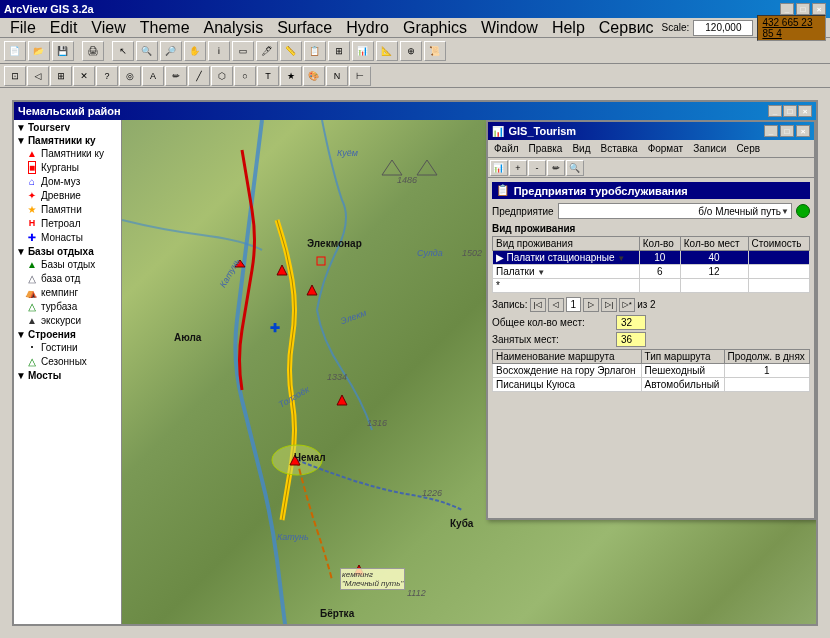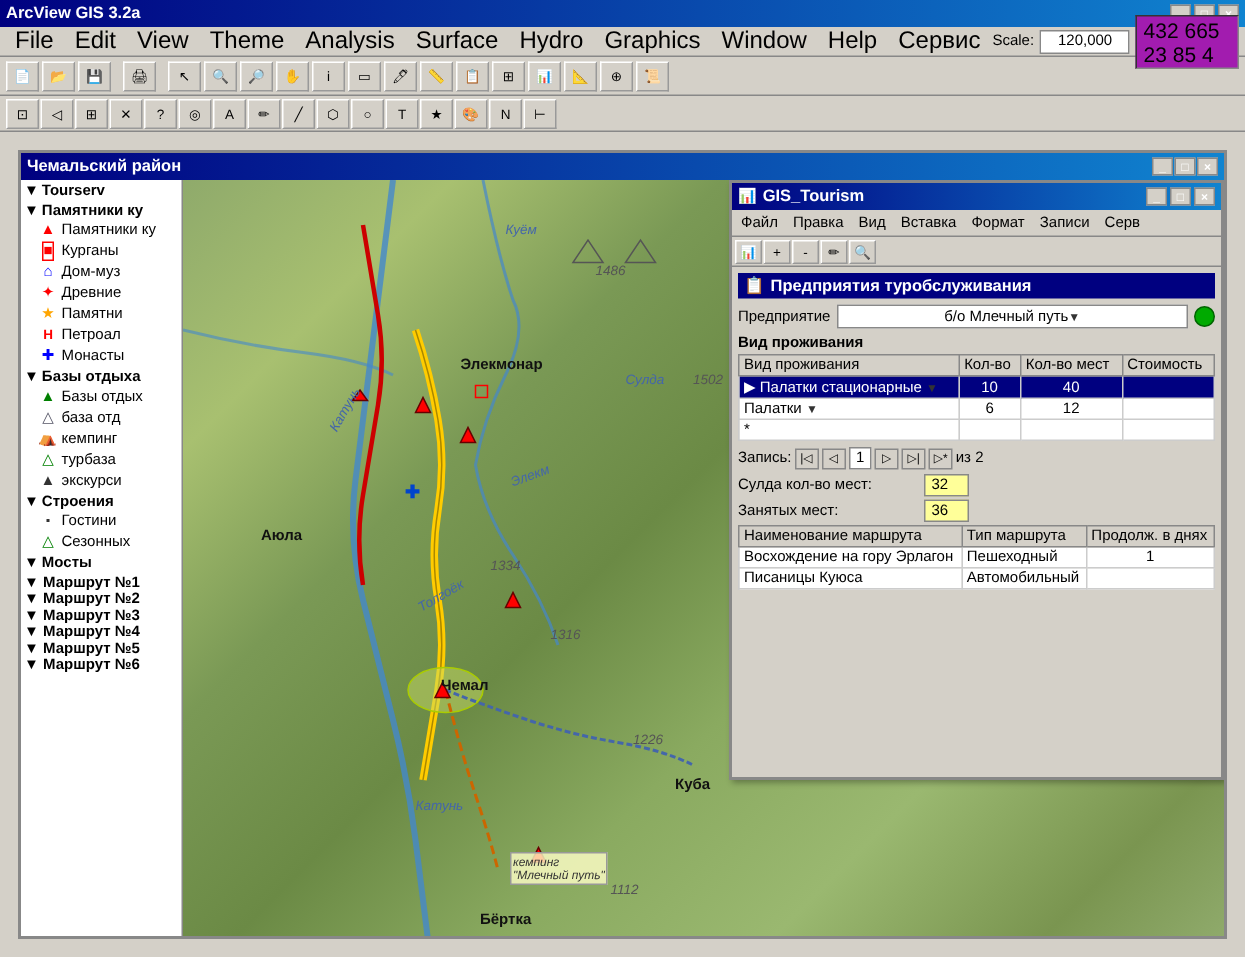--- a/index.html
+++ b/index.html
@@ -71,24 +71,25 @@
       font-size: 10px;
       gap: 4px;
     }
     .scale-input {
       width: 60px; height: 16px;
       border: 1px solid #888;
       font-size: 10px;
       text-align: center;
     }
     .coord-display {
-      font-size: 14px;
-      background: #a21caf;
+      font-size: 10px;
+      background: #a16207;
       border: 1px inset #888;
       padding: 1px 4px;
+      text-decoration: underline;
     }
 
     
     .toolbar2 {
       background: #d4d0c8;
       height: 24px;
       display: flex;
       align-items: center;
       padding: 2px 4px;
       border-bottom: 1px solid #888;
@@ -223,21 +224,21 @@
       margin-bottom: 4px;
     }
     .field-label { font-size: 10px; min-width: 60px; }
     .field-input {
       flex: 1;
       height: 16px;
       border: 1px solid #888;
       background: white;
       font-size: 10px;
       padding: 1px 2px;
-      display: flex; align-items: center; justify-content: center;
+      display: flex; align-items: center; justify-content: flex-end;
     }
     .section-label { font-size: 10px; font-weight: bold; margin: 2px 0; }
     
     
     .data-table { width: 100%; border-collapse: collapse; font-size: 10px; margin-bottom: 4px; }
     .data-table th {
       background: #d4d0c8;
       border: 1px solid #888;
       padding: 1px 3px;
       text-align: left;
@@ -563,40 +564,20 @@
                 </div>
               <span>Сезонных</span>
             </div>
           </div>
           <div class="legend-group">
             <div class="legend-group-title">
               <span>▼</span>
               <span>Мосты</span>
             </div>
           </div>
-          <div style="margin-top:2px">
-            <div class="legend-group-title">
-                <span>▼ Маршрут №1</span>
-              </div>
-            <div class="legend-group-title">
-                <span>▼ Маршрут №2</span>
-              </div>
-            <div class="legend-group-title">
-                <span>▼ Маршрут №3</span>
-              </div>
-            <div class="legend-group-title">
-                <span>▼ Маршрут №4</span>
-              </div>
-            <div class="legend-group-title">
-                <span>▼ Маршрут №5</span>
-              </div>
-            <div class="legend-group-title">
-                <span>▼ Маршрут №6</span>
-              </div>
-          </div>
         </div>
 
         <div class="map-canvas">
           <div class="map-bg">
 
             <svg width="100%" height="100%" style="position:absolute;top:0;left:0">
 
               <path d="M 140 0 Q 130 80 125 120 Q 120 160 115 200 Q 110 240 120 280 Q 130 320 140 360 Q 150 400 155 440 Q 160 480 165 520" stroke="#4488cc" stroke-width="4" fill="none" opacity="0.8"></path>
               <path d="M 200 0 Q 210 50 220 80 Q 230 100 215 130 Q 200 160 195 190 Q 200 220 220 250 Q 240 280 250 310" stroke="#4488cc" stroke-width="2" fill="none" opacity="0.7"></path>
               <path d="M 0 100 Q 40 110 80 115 Q 120 120 140 130" stroke="#4488cc" stroke-width="2" fill="none" opacity="0.6"></path>
@@ -624,21 +605,21 @@
 
               <rect x="195" y="137" width="8" height="8" fill="none" stroke="red" stroke-width="1"></rect>
               <polygon points="113,147 118,140 123,147" fill="red" stroke="#660000" stroke-width="1"></polygon>
             </svg>
 
             <div class="map-label black" style="left:185px;top:118px">Элекмонар</div>
             <div class="map-label blue" style="left:215px;top:28px">Куём</div>
             <div class="map-label blue" style="left:92px;top:148px;transform:rotate(-60deg)">Катунь</div>
             <div class="map-label blue" style="left:295px;top:128px">Сулда</div>
             <div class="map-label blue" style="left:218px;top:192px;transform:rotate(-20deg)">Элекм</div>
-            <div class="map-label black" style="left:52px;top:232px">Аюла</div>
+            <div class="map-label black" style="left:52px;top:212px">Аюла</div>
             <div class="map-label blue" style="left:155px;top:272px;transform:rotate(-30deg)">Толгоёк</div>
             <div class="map-label black" style="left:172px;top:332px">Чемал</div>
             <div class="map-label blue" style="left:155px;top:412px">Катунь</div>
             <div class="map-label black" style="left:328px;top:398px">Куба</div>
             <div class="map-label black" style="left:198px;top:488px">Бёртка</div>
             <div class="map-label" style="left:218px;top:448px;font-size:8px;color:#333;background:rgba(255,255,200,0.8);padding:1px;border:1px solid #999">кемпинг<br>"Млечный путь"</div>
             <div class="map-label" style="left:275px;top:55px;font-size:9px;color:#555">1486</div>
             <div class="map-label" style="left:340px;top:128px;font-size:9px;color:#555">1502</div>
             <div class="map-label" style="left:205px;top:252px;font-size:9px;color:#555">1334</div>
             <div class="map-label" style="left:245px;top:298px;font-size:9px;color:#555">1316</div>
@@ -739,21 +720,21 @@
                   <span>Запись:</span>
                   <div class="nav-btn">|◁</div>
                   <div class="nav-btn">◁</div>
                   <span style="border:1px solid #888;padding:1px 4px;background:white">1</span>
                   <div class="nav-btn">▷</div>
                   <div class="nav-btn">▷|</div>
                   <div class="nav-btn">▷*</div>
                   <span>из 2</span>
                 </div>
                 <div class="total-row">
-                  <span class="total-label">Сулда кол-во мест:</span>
+                  <span class="total-label">Общее кол-во мест:</span>
                   <span class="total-value">32</span>
                 </div>
                 <div class="total-row">
                   <span class="total-label">Занятых мест:</span>
                   <span class="total-value">36</span>
                 </div>
                 <table class="data-table">
                   <thead>
                     <tr>
                       <th>Наименование маршрута</th>

